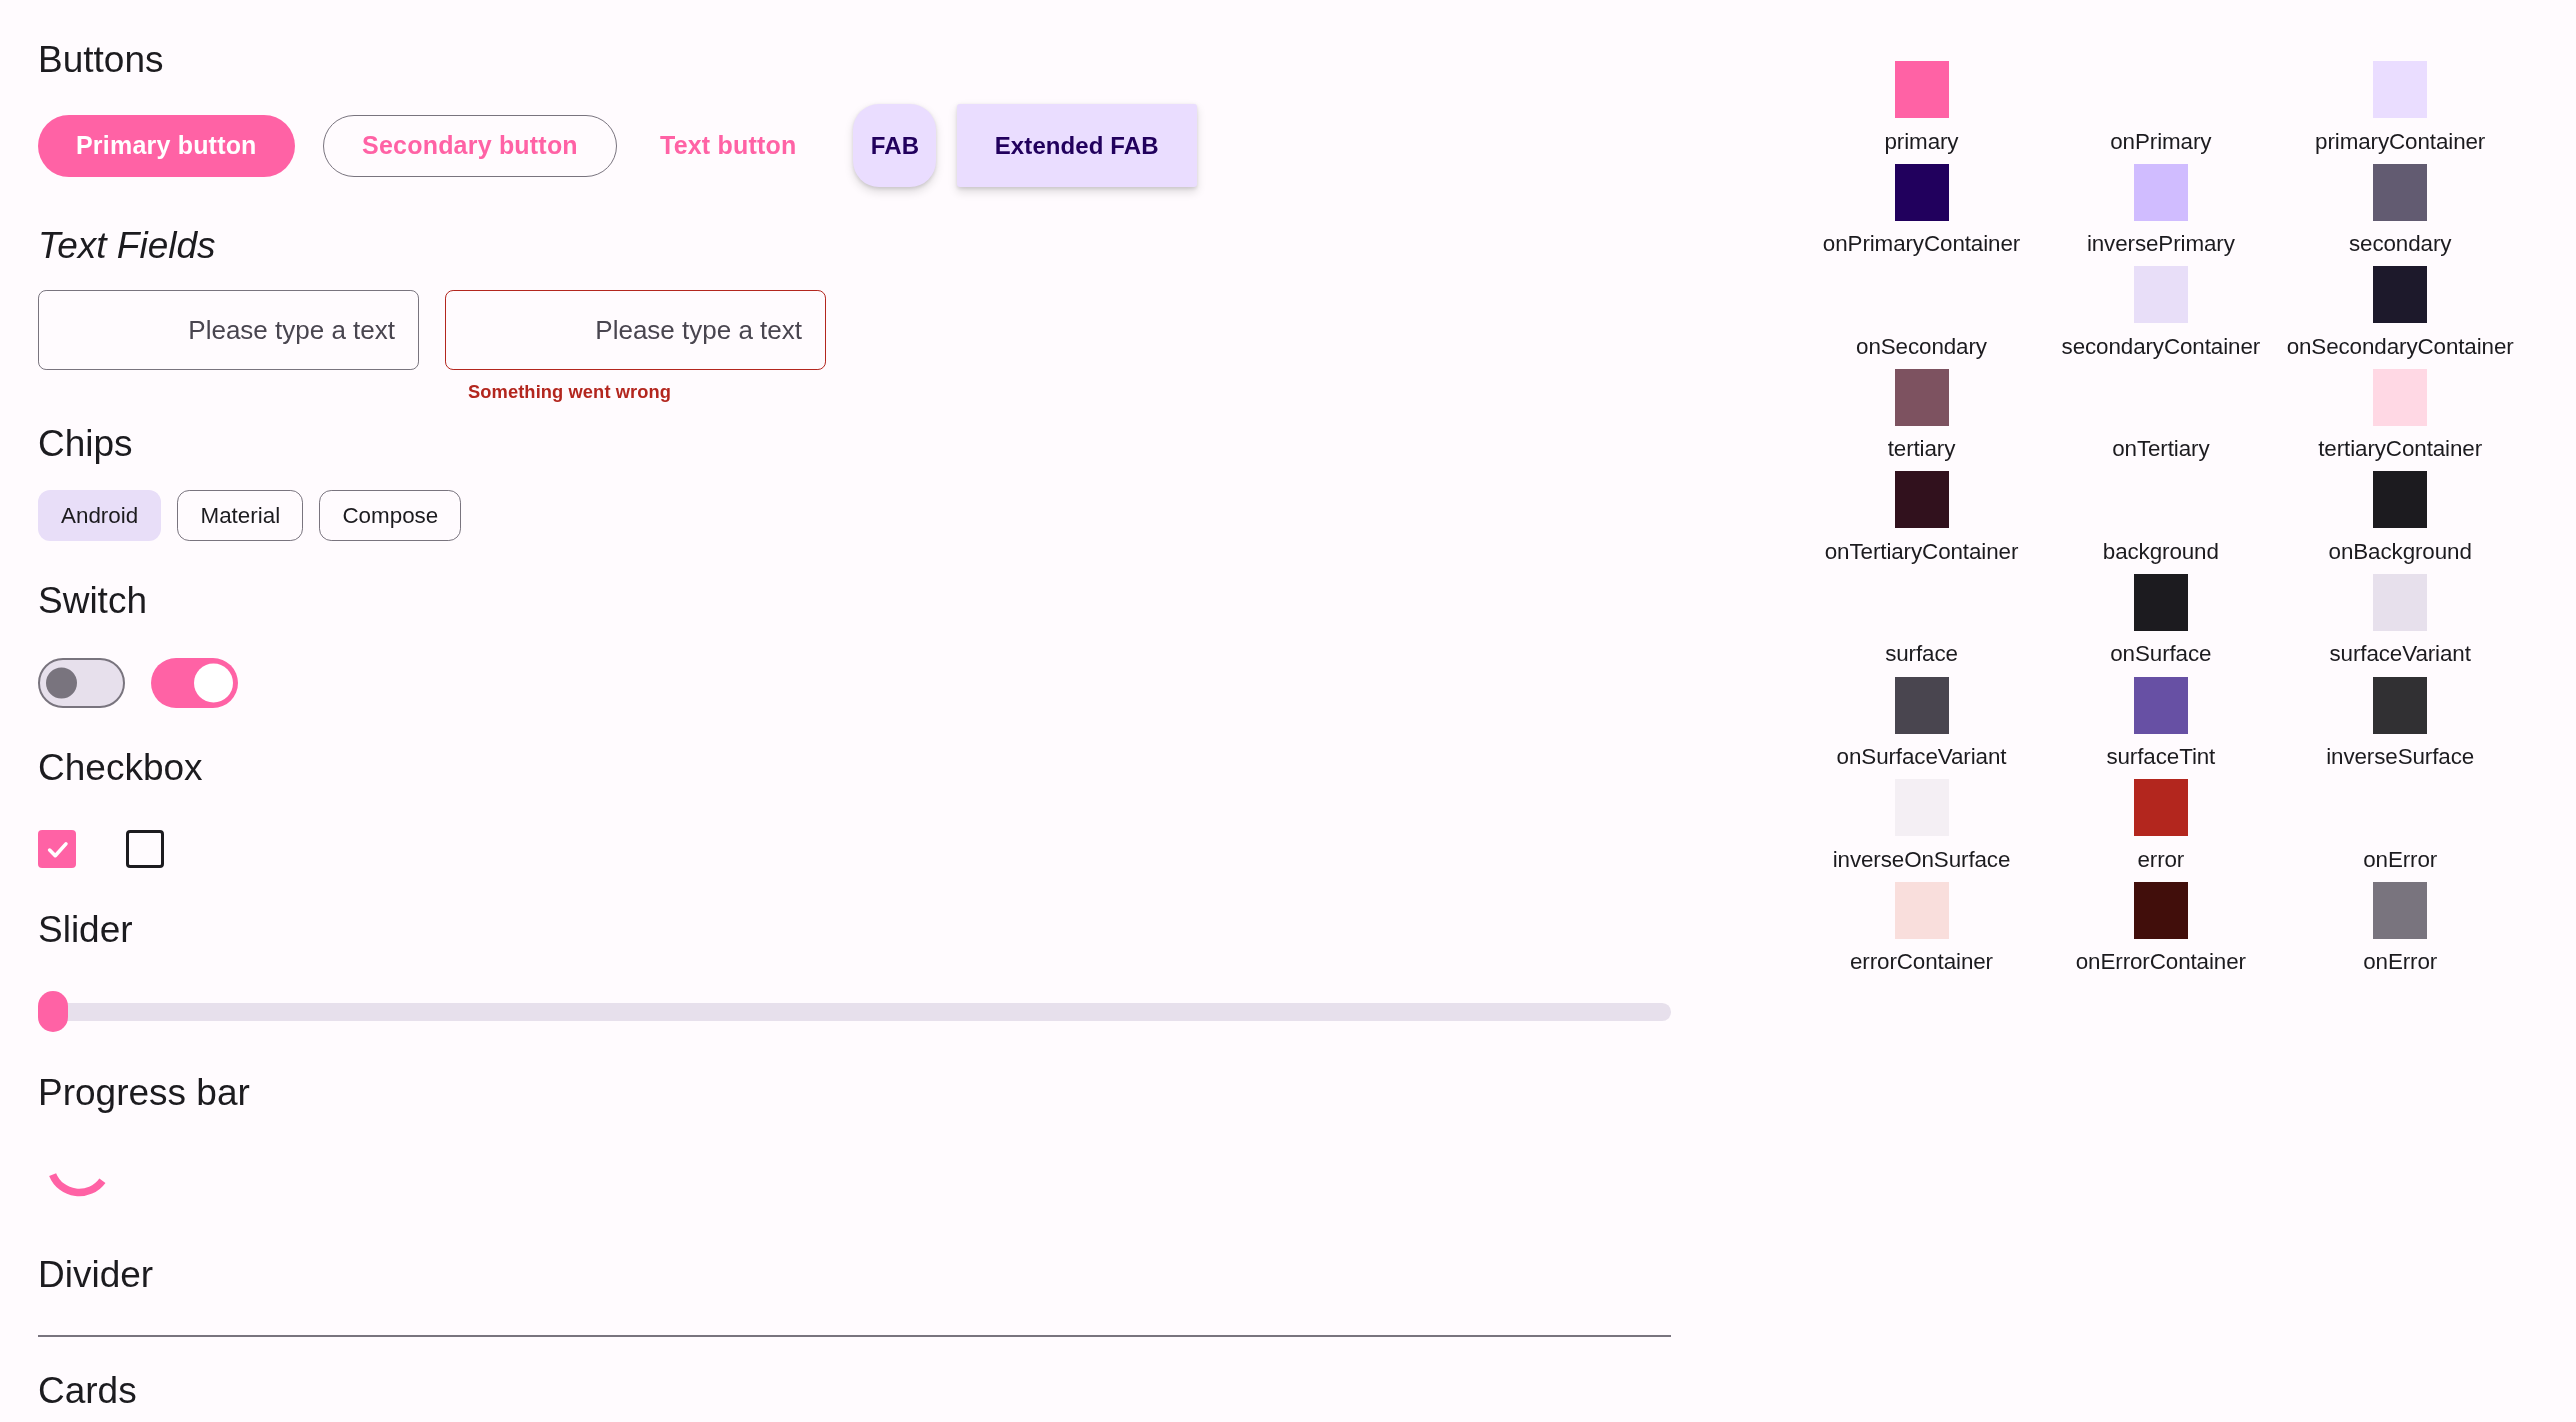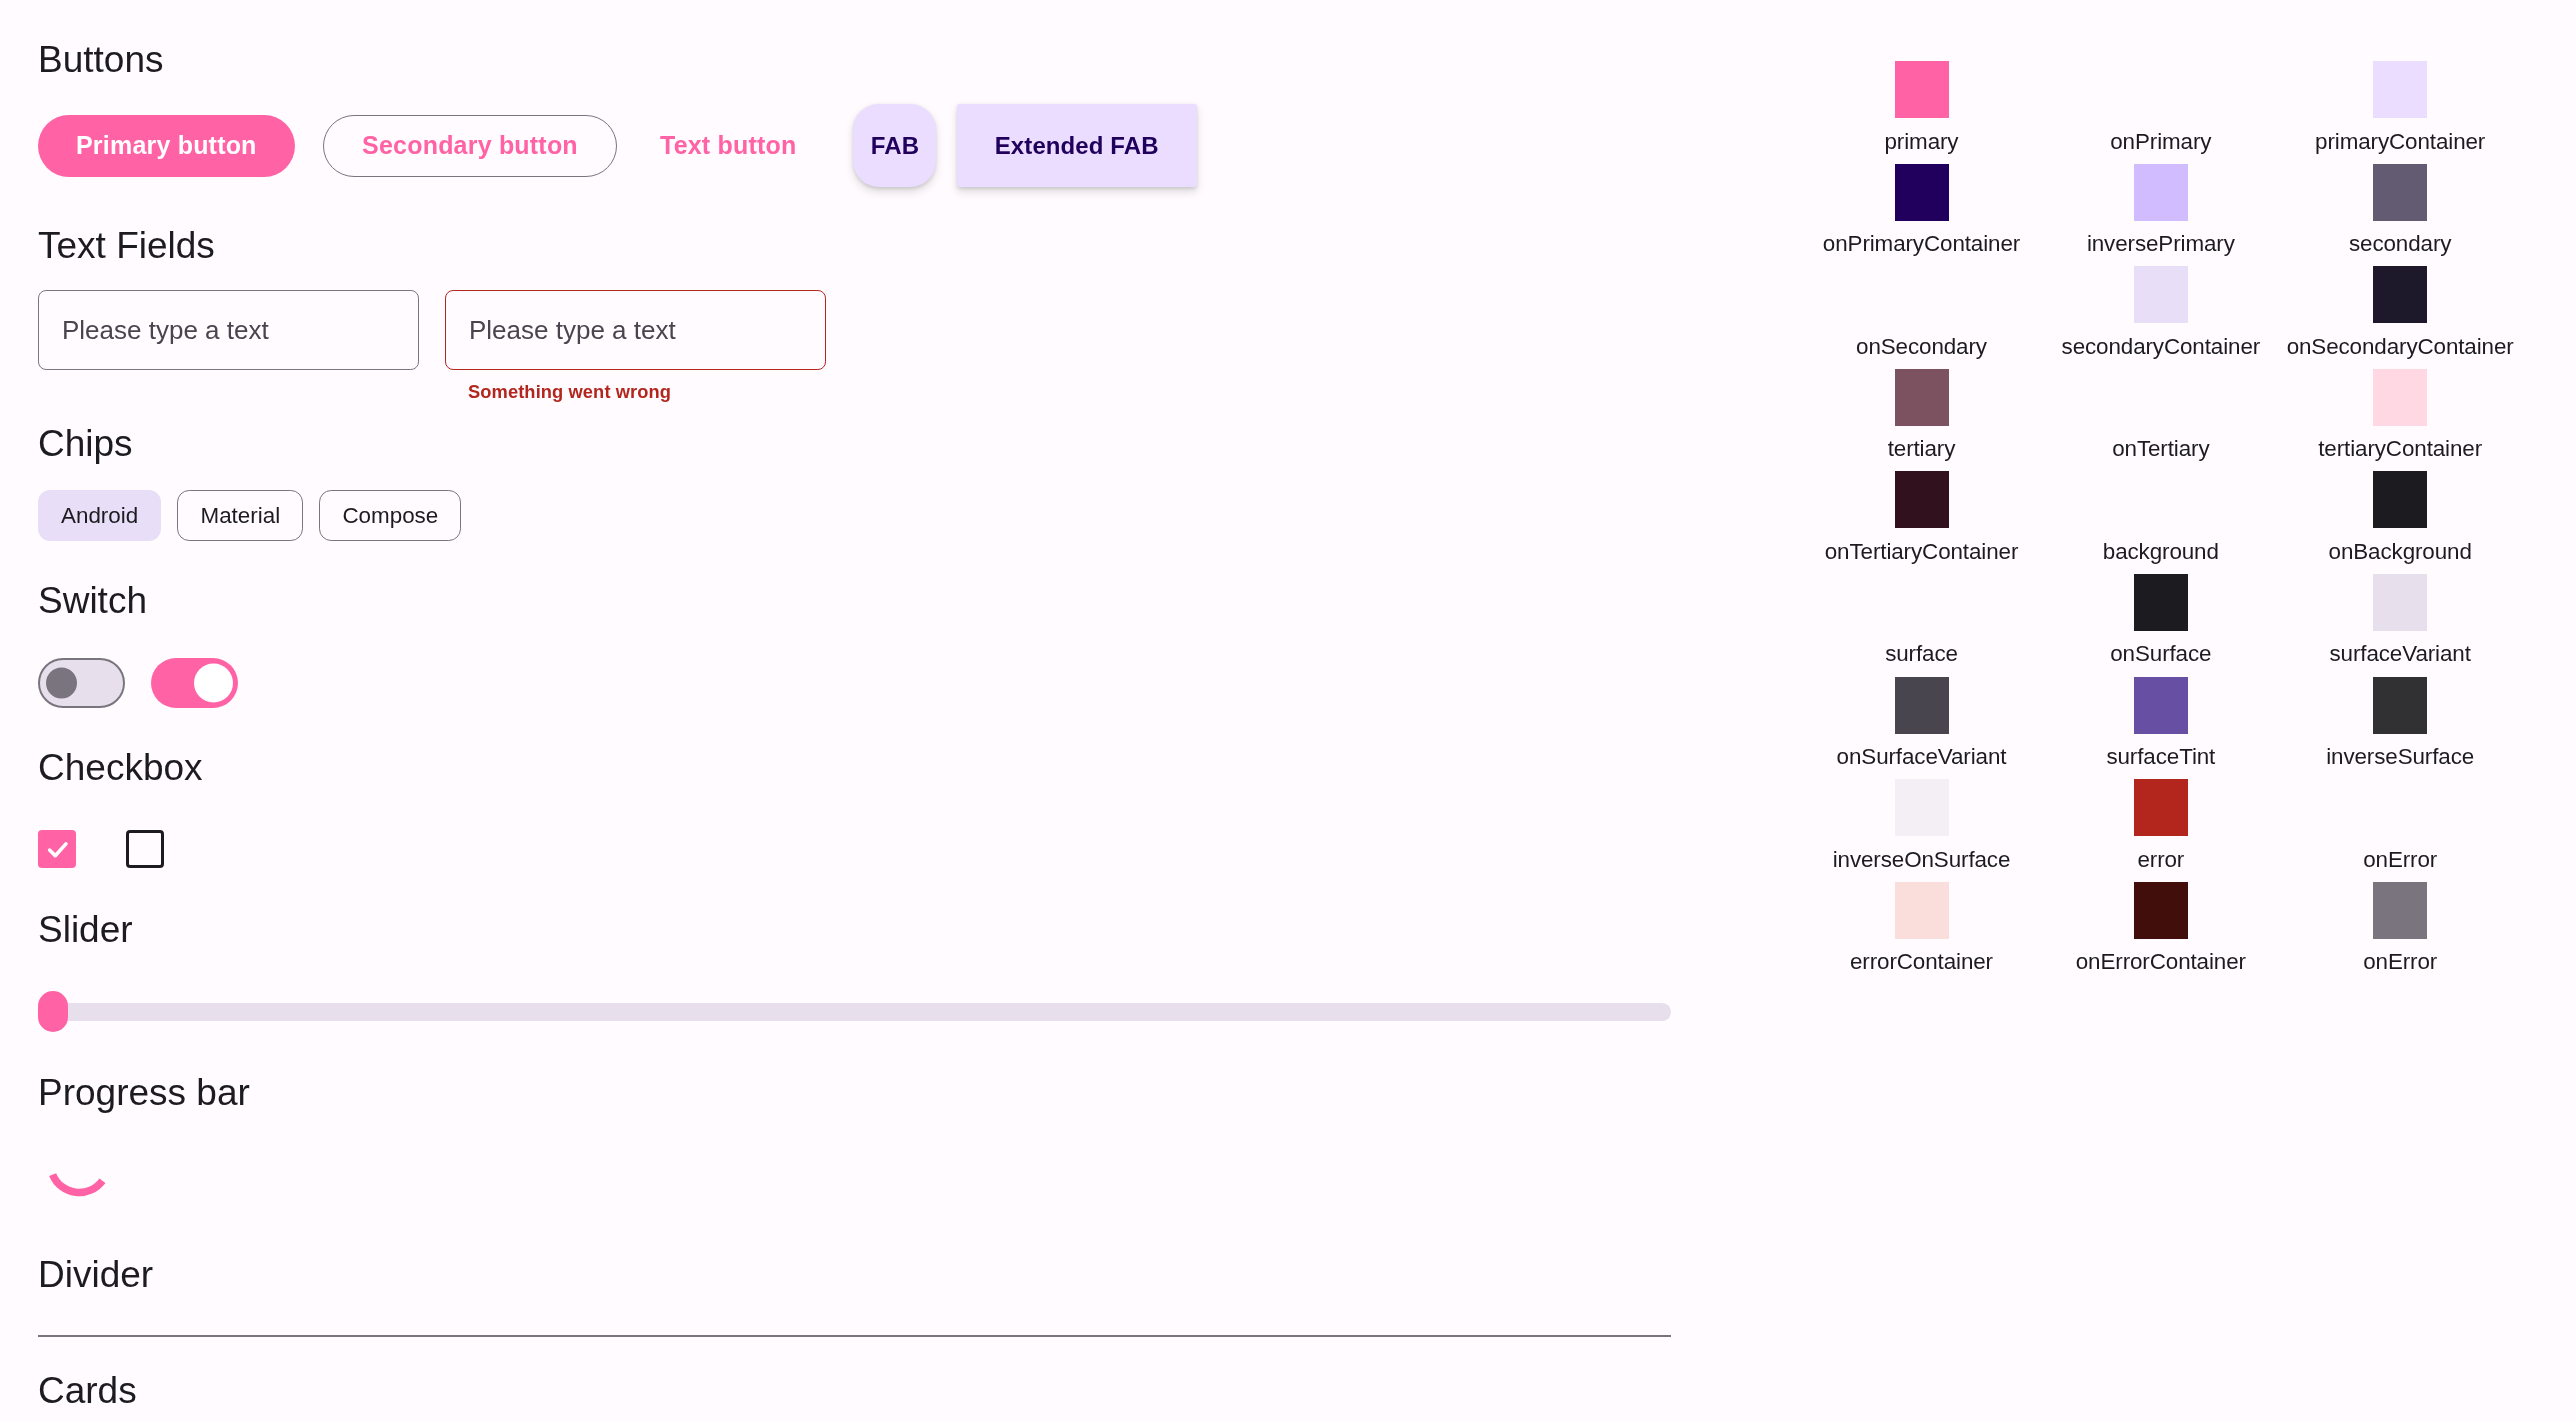--- a/index.html
+++ b/index.html
@@ -126,21 +126,21 @@
     font-weight: 700;
     letter-spacing: 0.1px;
     cursor: pointer;
     display: flex;
     align-items: center;
     justify-content: center;
     box-shadow: 0 4.7px 9.5px rgba(0,0,0,0.13), 0 1.4px 3.4px rgba(0,0,0,0.10);
   }
 
   
-  .h-textfields { margin-top: 35px; }
+  .h-textfields { margin-top: 35px; font-style: italic; }
 
   .row-textfields {
     display: flex;
     align-items: flex-start;
     margin-top: 23px;
     position: relative;
     height: 102px;
   }
 
   .tf-wrap { position: relative; }
@@ -149,20 +149,21 @@
     width: 381px;
     height: 80px;
     border: 1.7px solid #79747E;
     border-radius: 8.1px;
     background: transparent;
     padding: 0 23px;
     font-size: 26px;
     font-family: "Liberation Sans", sans-serif;
     color: #1C1B1F;
     outline: none;
+    text-align: right;
   }
   .textfield::placeholder { color: #49454F; opacity: 1; }
 
   .textfield.error { border-color: #B3261E; }
 
   .tf-wrap.second { margin-left: 26px; }
 
   .error-text {
     color: #B3261E;
     font-size: 18.3px;

